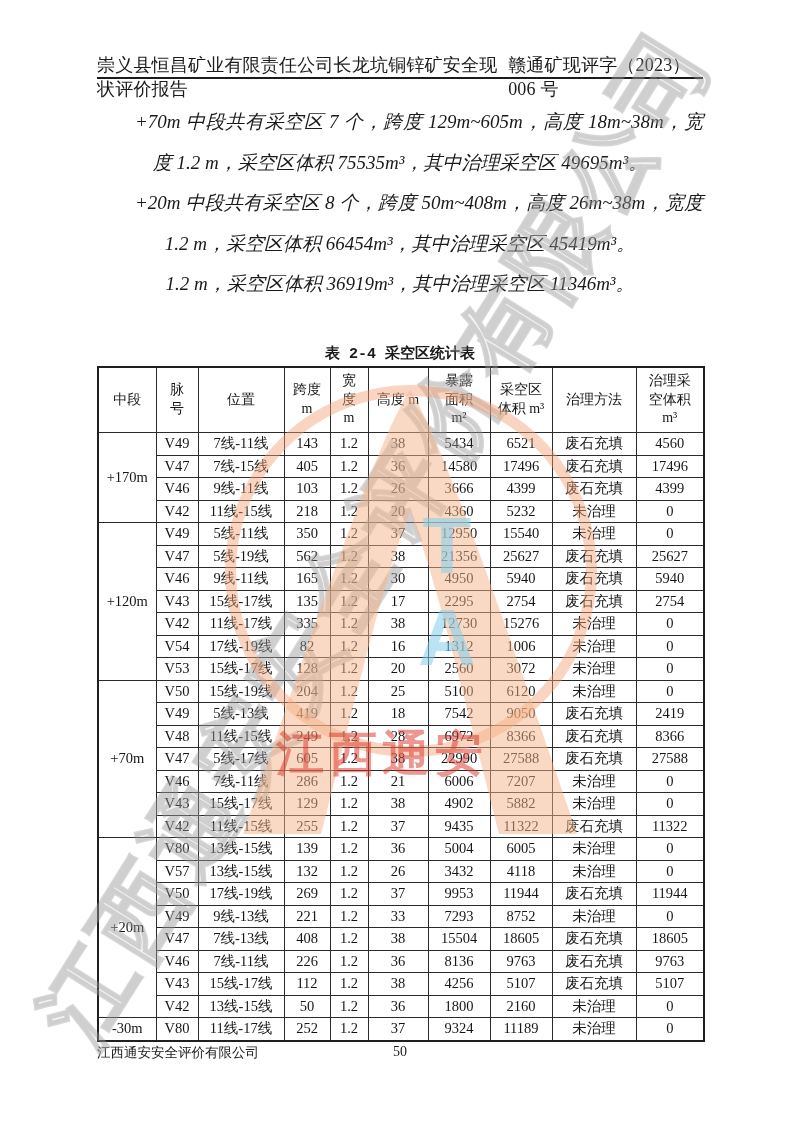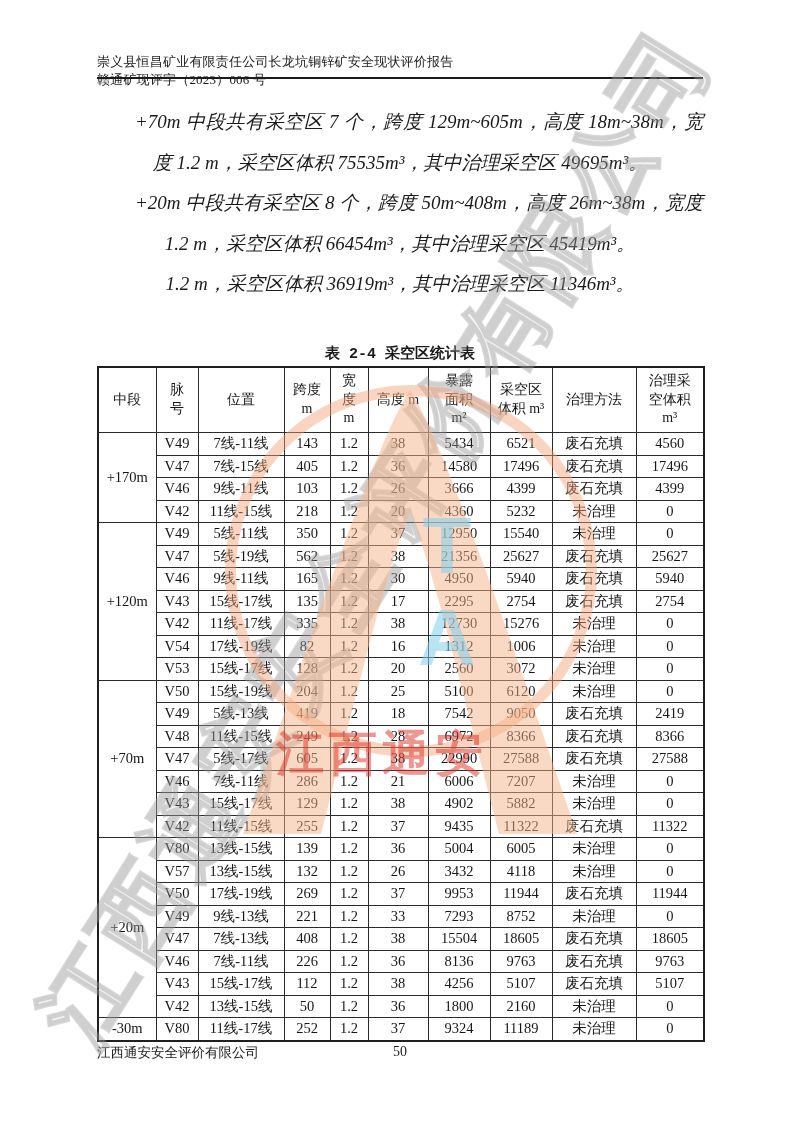--- a/index.html
+++ b/index.html
@@ -5,22 +5,22 @@
   html,body{margin:0;padding:0;}
   body{
     width:800px;height:1131px;position:relative;overflow:hidden;
     background:#ffffff;color:#1a1a1a;
     font-family:"Liberation Serif","DejaVu Serif",serif;
   }
   .content{position:absolute;inset:0;z-index:1;}
 
   
   .hdr{position:absolute;top:53px;left:97px;width:606px;
-       display:flex;justify-content:space-between;align-items:flex-start;
-       font-size:13px;letter-spacing:0.2px;flex-direction:column;}
+       display:flex;justify-content:space-between;align-items:center;
+       font-size:18px;letter-spacing:0.2px;}
   .hdr-rule{position:absolute;top:77px;left:97px;width:606px;height:2px;background:#1b1b1b;}
 
   
   .paras{position:absolute;top:102px;left:97px;width:606px;font-size:19px;}
   .pline{height:40.5px;line-height:40.5px;font-style:italic;}
   .p-first{text-indent:38px;text-align:justify;text-align-last:justify;}
   .p-last{text-align:center;}
 
   
   .tbl-title{position:absolute;top:344px;left:97px;width:606px;text-align:center;

